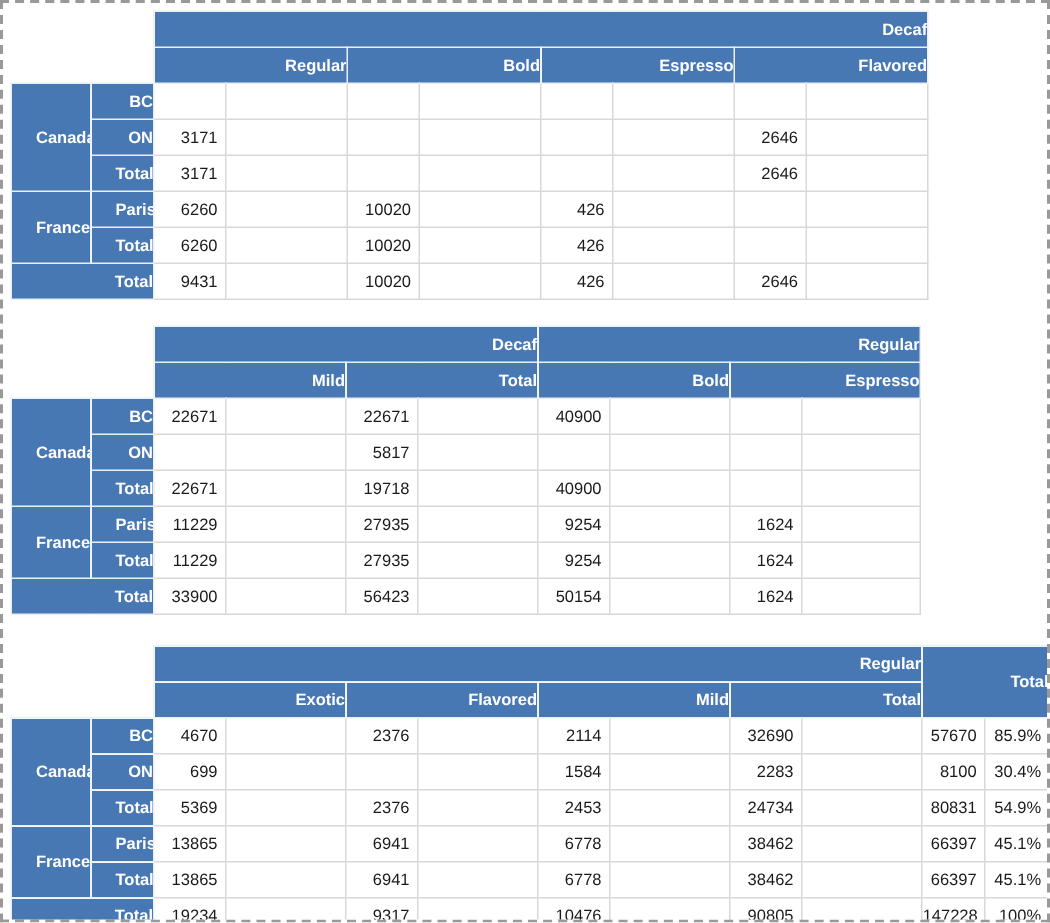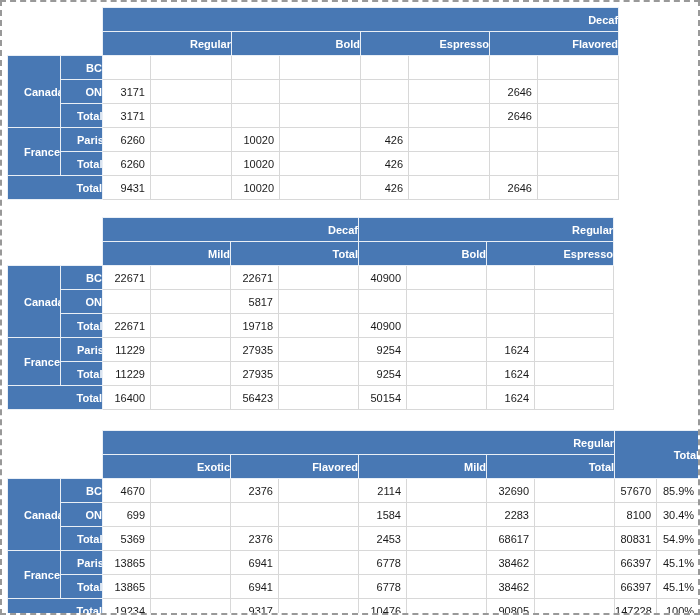--- a/index.html
+++ b/index.html
@@ -228,21 +228,21 @@
           <td class="fill"></td>
           <td class="val">27935</td>
           <td class="fill"></td>
           <td class="val">9254</td>
           <td class="fill"></td>
           <td class="val">1624</td>
           <td class="fill"></td>
         </tr>
         <tr>
           <th class="blue" colspan="2">Total</th>
-          <td class="val">16400</td>
+          <td class="val">33900</td>
           <td class="fill"></td>
           <td class="val">56423</td>
           <td class="fill"></td>
           <td class="val">50154</td>
           <td class="fill"></td>
           <td class="val">1624</td>
           <td class="fill"></td>
         </tr>
       </tbody>
     </table>
@@ -303,21 +303,21 @@
           <td class="val">30.4%</td>
         </tr>
         <tr>
           <th class="blue">Total</th>
           <td class="val">5369</td>
           <td class="fill"></td>
           <td class="val">2376</td>
           <td class="fill"></td>
           <td class="val">2453</td>
           <td class="fill"></td>
-          <td class="val">68617</td>
+          <td class="val">24734</td>
           <td class="fill"></td>
           <td class="val">80831</td>
           <td class="val">54.9%</td>
         </tr>
         <tr>
           <th class="blue" rowspan="2">France</th>
           <th class="blue">Paris</th>
           <td class="val">13865</td>
           <td class="fill"></td>
           <td class="val">6941</td>

